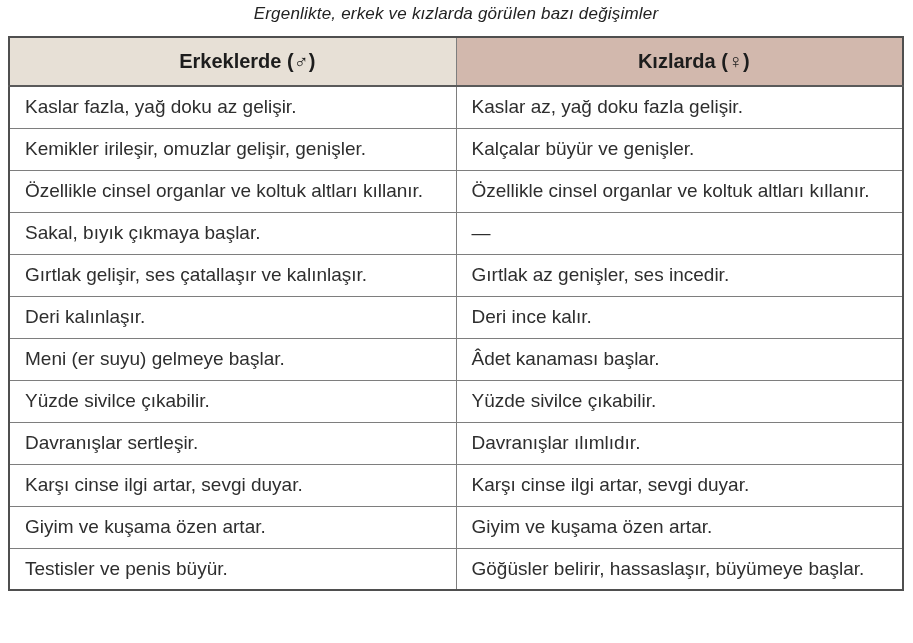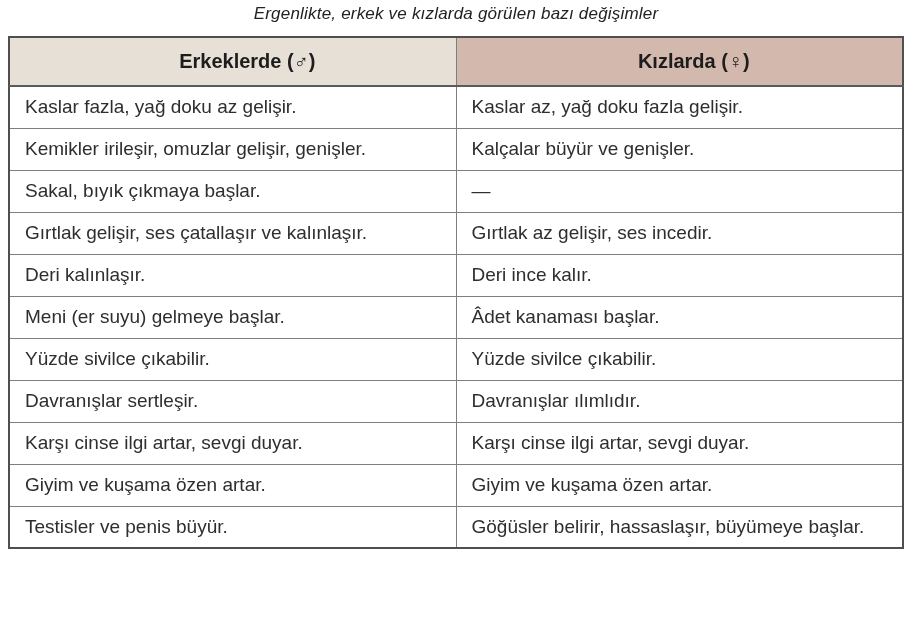--- a/index.html
+++ b/index.html
@@ -78,26 +78,30 @@
     <tbody>
       <tr>
         <td>Kaslar fazla, yağ doku az gelişir.</td>
         <td>Kaslar az, yağ doku fazla gelişir.</td>
       </tr>
       <tr>
         <td>Kemikler irileşir, omuzlar gelişir, genişler.</td>
         <td>Kalçalar büyür ve genişler.</td>
       </tr>
       <tr>
+        <td>Özellikle cinsel organlar ve koltuk altları kıllanır.</td>
+        <td>Özellikle cinsel organlar ve koltuk altları kıllanır.</td>
+      </tr>
+      <tr>
         <td>Sakal, bıyık çıkmaya başlar.</td>
         <td>—</td>
       </tr>
       <tr>
         <td>Gırtlak gelişir, ses çatallaşır ve kalınlaşır.</td>
-        <td>Gırtlak az gelişir, ses incedir.</td>
+        <td>Gırtlak az genişler, ses incedir.</td>
       </tr>
       <tr>
         <td>Deri kalınlaşır.</td>
         <td>Deri ince kalır.</td>
       </tr>
       <tr>
         <td>Meni (er suyu) gelmeye başlar.</td>
         <td>Âdet kanaması başlar.</td>
       </tr>
       <tr>

